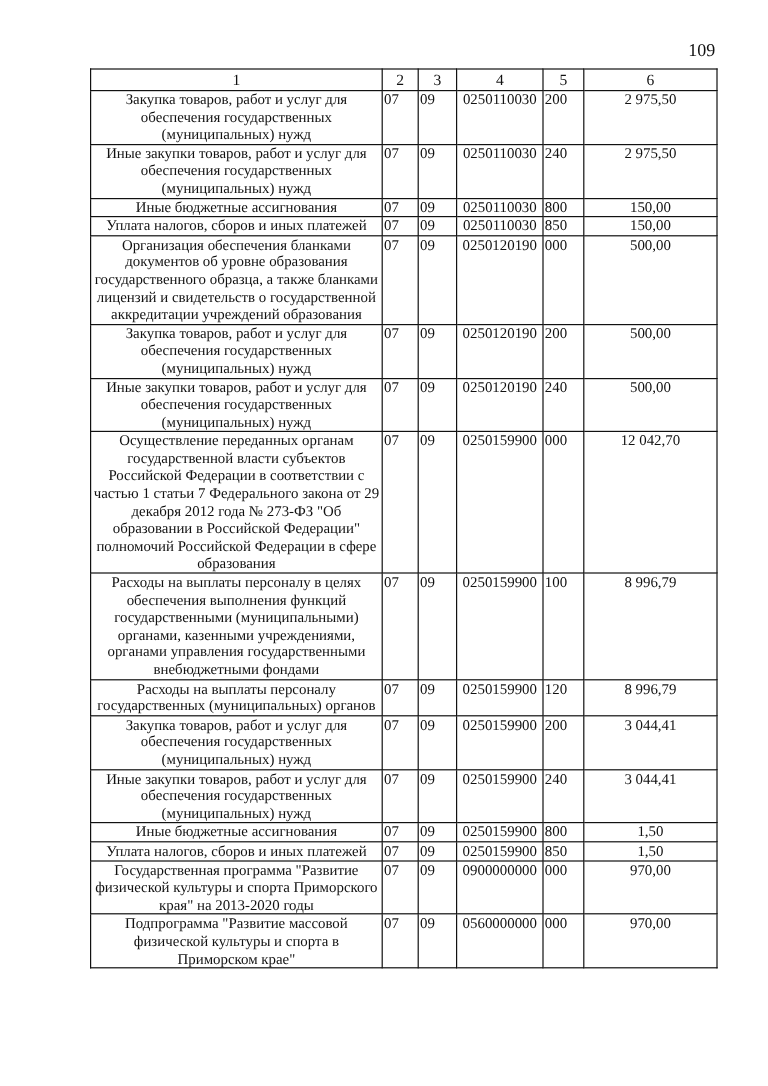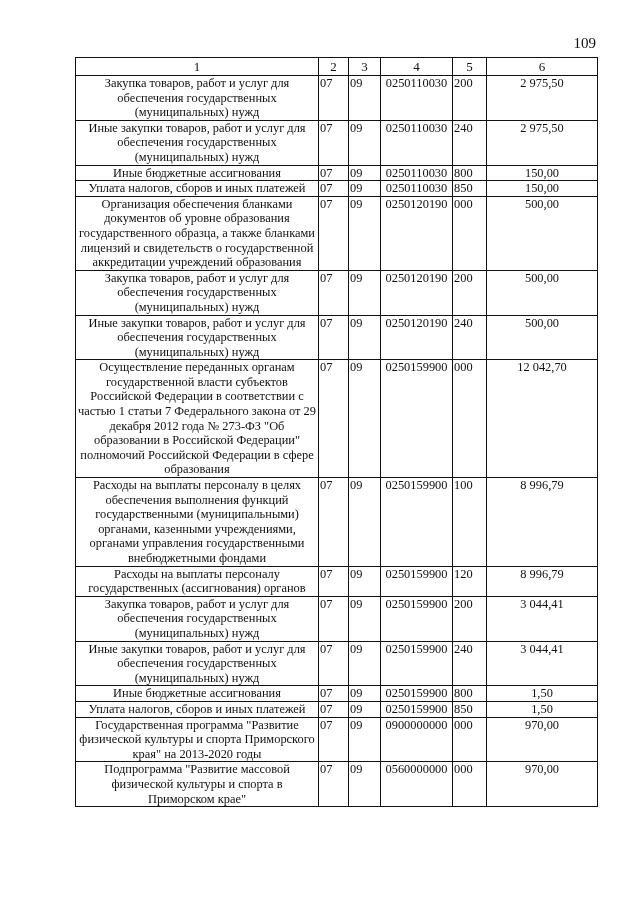--- a/index.html
+++ b/index.html
@@ -108,21 +108,21 @@
       </tr>
       <tr>
         <td class="name">Расходы на выплаты персоналу в целях обеспечения выполнения функций государственными (муниципальными) органами, казенными учреждениями, органами управления государственными внебюджетными фондами</td>
         <td class="code">07</td>
         <td class="code">09</td>
         <td class="code4">0250159900</td>
         <td class="code">100</td>
         <td class="amt">8 996,79</td>
       </tr>
       <tr>
-        <td class="name">Расходы на выплаты персоналу государственных (ассигнования) органов</td>
+        <td class="name">Расходы на выплаты персоналу государственных (муниципальных) органов</td>
         <td class="code">07</td>
         <td class="code">09</td>
         <td class="code4">0250159900</td>
         <td class="code">120</td>
         <td class="amt">8 996,79</td>
       </tr>
       <tr>
         <td class="name">Закупка товаров, работ и услуг для обеспечения государственных (муниципальных) нужд</td>
         <td class="code">07</td>
         <td class="code">09</td>

